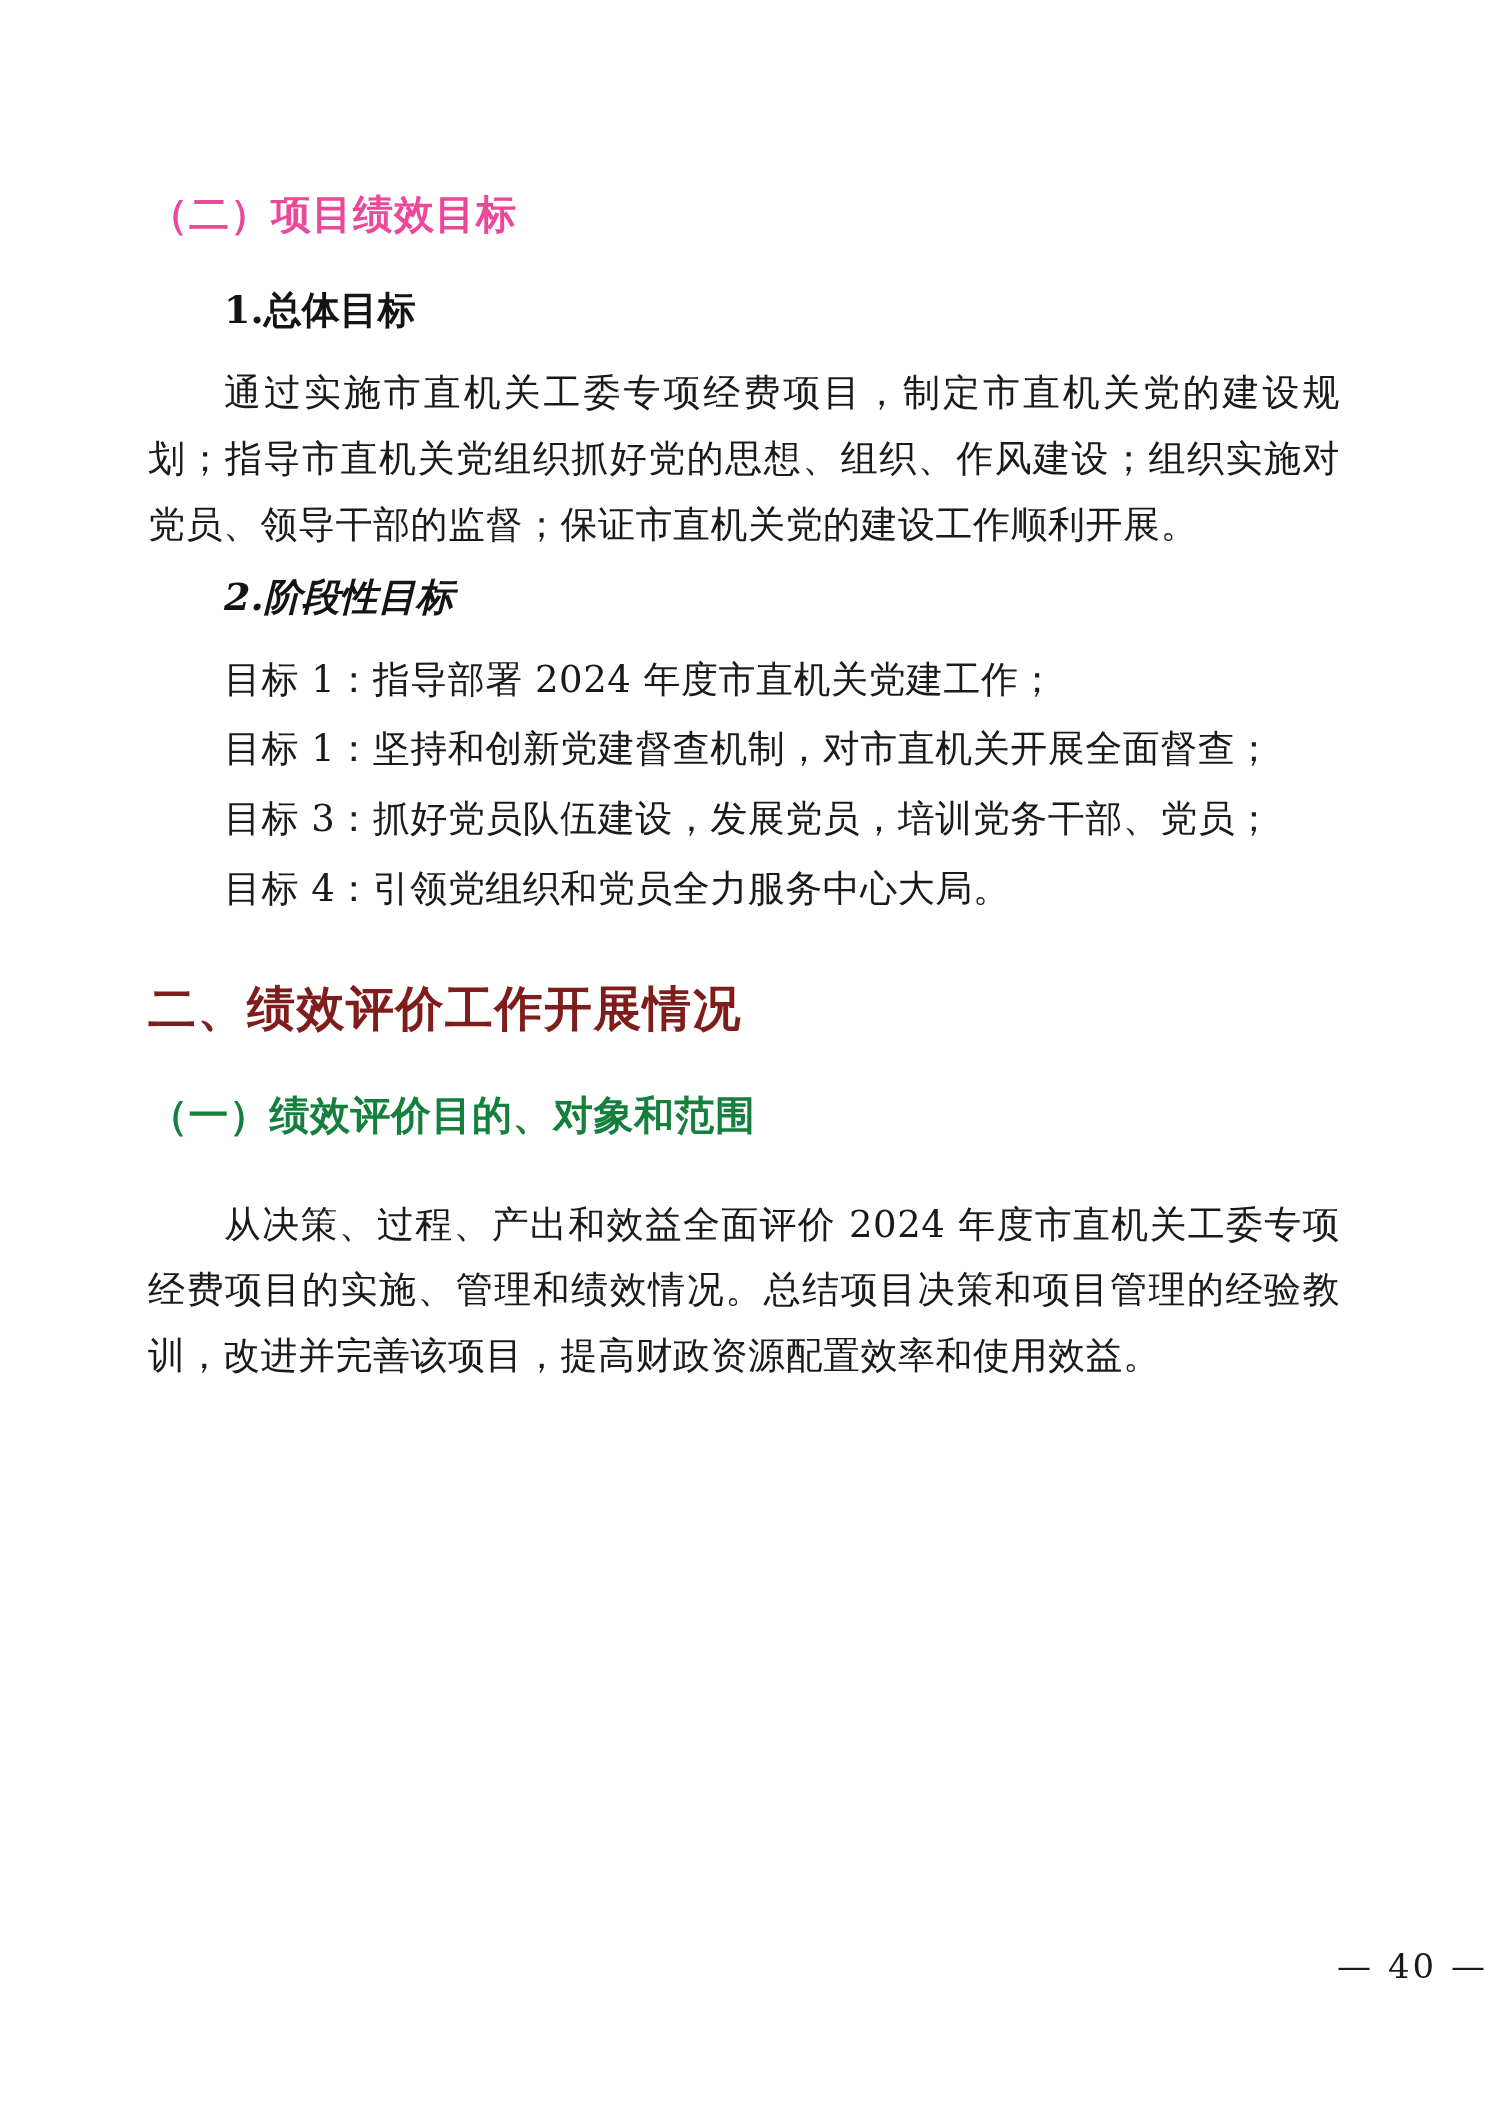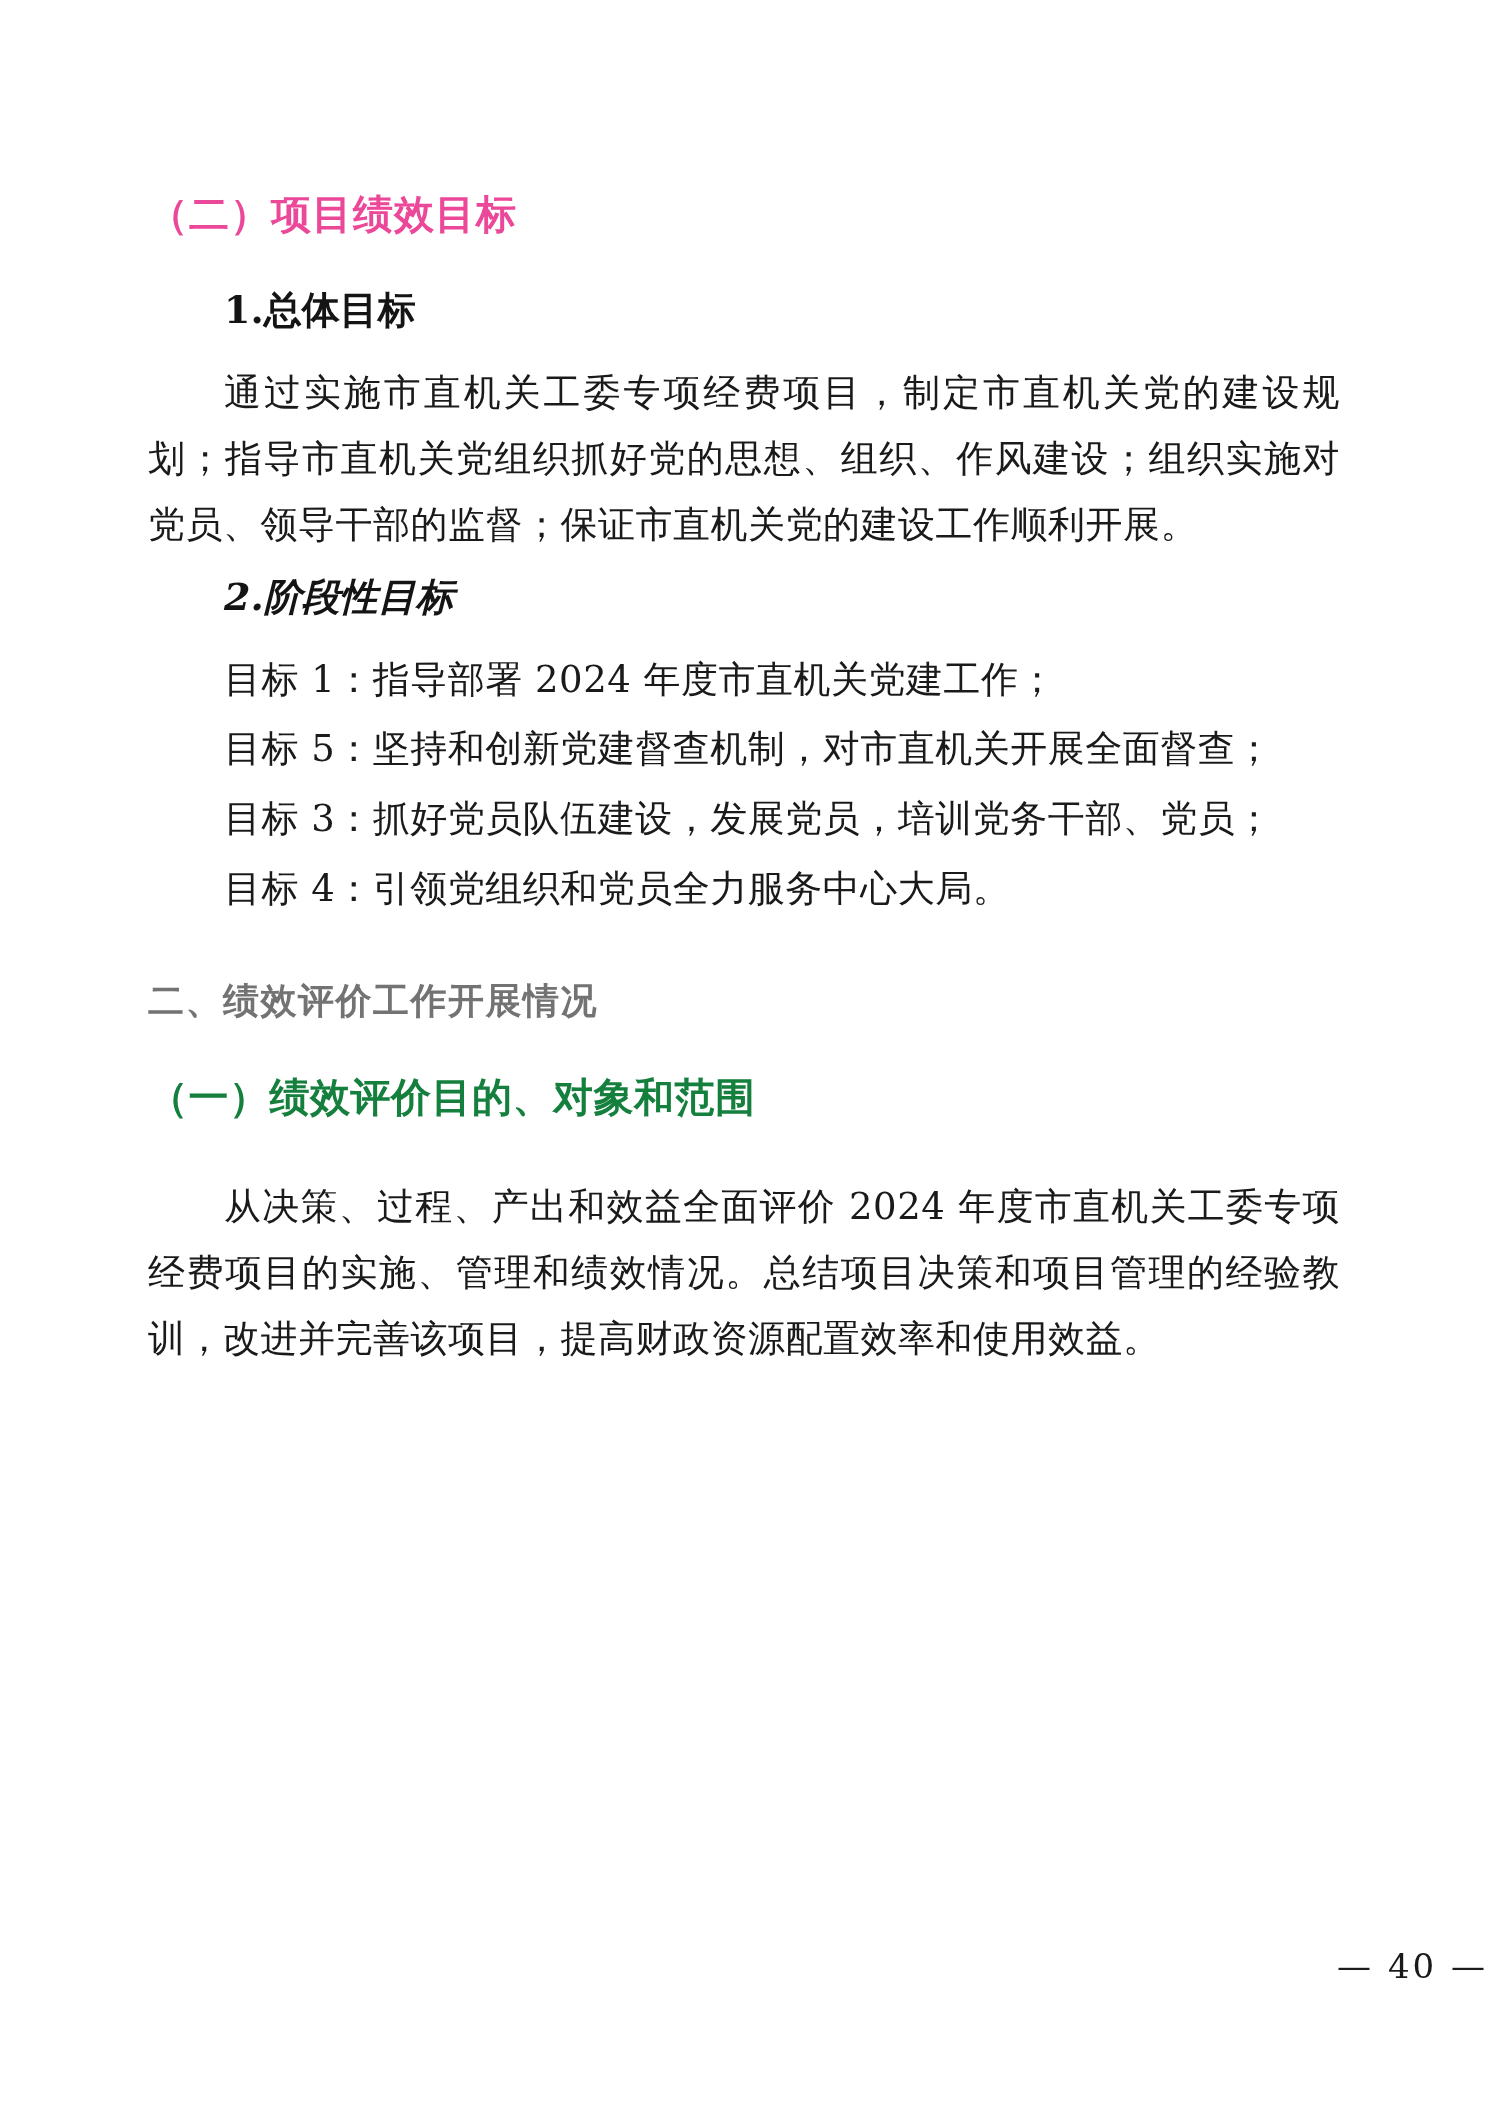--- a/index.html
+++ b/index.html
@@ -44,26 +44,26 @@
     margin: 0 0 22px 0;
     line-height: 1.5;
     text-indent: 76px;
     color: #141414;
   }
   h3.heading-2.tight {
     margin-top: 4px;
     font-style: italic;
   }
   h2.heading-main {
-    font-size: 36px;
+    font-size: 48px;
     font-weight: bold;
     letter-spacing: 1.5px;
     margin: 52px 0 42px 0;
     line-height: 1.45;
-    color: #737373;
+    color: #7f1d1d;
   }
   h2.heading-sub {
     font-size: 40px;
     font-weight: bold;
     letter-spacing: 0.5px;
     margin: 0 0 48px 0;
     line-height: 1.45;
     color: #15803d;
   }
 
@@ -114,21 +114,21 @@
 
     <h2 class="heading-1">（二）项目绩效目标</h2>
 
     <h3 class="heading-2">1.总体目标</h3>
 
     <p class="para block">通过实施市直机关工委专项经费项目，制定市直机关党的建设规划；指导市直机关党组织抓好党的思想、组织、作风建设；组织实施对党员、领导干部的监督；保证市直机关党的建设工作顺利开展。</p>
 
     <h3 class="heading-2 tight">2.阶段性目标</h3>
 
     <p class="goal">目标 1：指导部署 2024 年度市直机关党建工作；</p>
-    <p class="goal">目标 5：坚持和创新党建督查机制，对市直机关开展全面督查；</p>
+    <p class="goal">目标 1：坚持和创新党建督查机制，对市直机关开展全面督查；</p>
     <p class="goal">目标 3：抓好党员队伍建设，发展党员，培训党务干部、党员；</p>
     <p class="goal">目标 4：引领党组织和党员全力服务中心大局。</p>
 
     <h2 class="heading-main">二、绩效评价工作开展情况</h2>
 
     <h2 class="heading-sub">（一）绩效评价目的、对象和范围</h2>
 
     <p class="para">从决策、过程、产出和效益全面评价 2024 年度市直机关工委专项经费项目的实施、管理和绩效情况。总结项目决策和项目管理的经验教训，改进并完善该项目，提高财政资源配置效率和使用效益。</p>
 
   </div>

